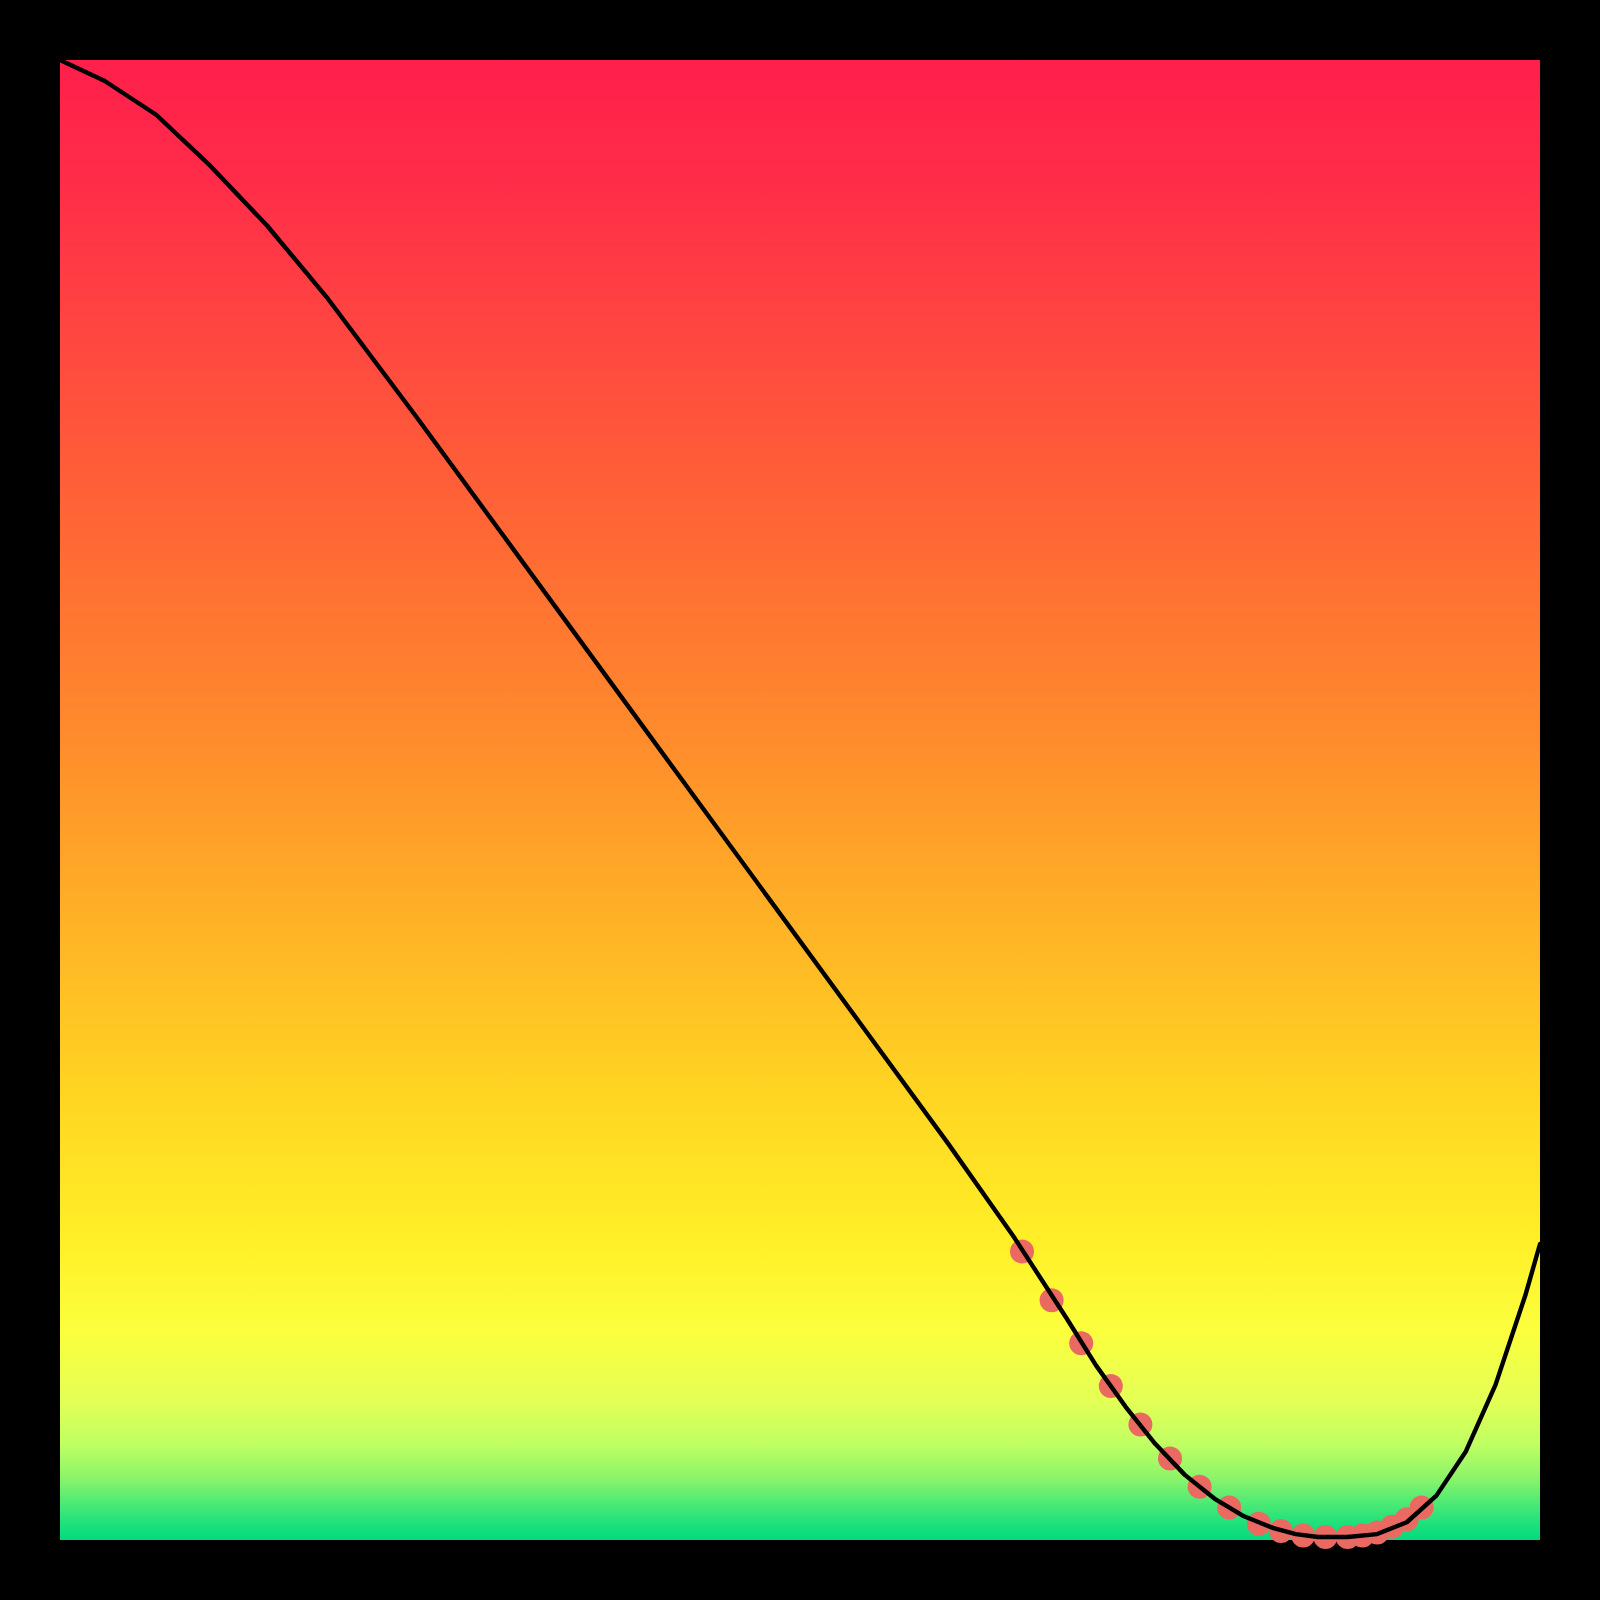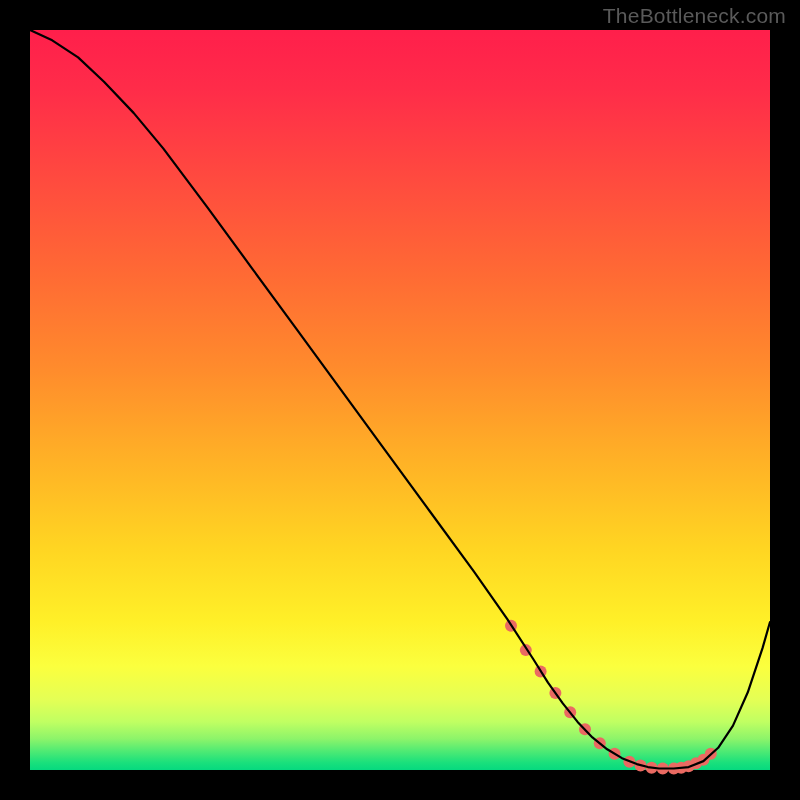--- a/index.html
+++ b/index.html
@@ -33,21 +33,20 @@
     top: 0;
     width: 800px;
     height: 800px;
     display: block;
   }
 </style>
 </head>
 <body>
 
 <div class="stage">
-  <div class="watermark">TheBottleneck.com</div>
 
   <svg class="plot" viewBox="0 0 800 800">
     <defs>
       <linearGradient id="bg-grad" x1="0" y1="0" x2="0" y2="1">
           <stop offset="0%" stop-color="#ff1f4b"></stop>
           <stop offset="8%" stop-color="#ff2c49"></stop>
           <stop offset="20%" stop-color="#ff4a3f"></stop>
           <stop offset="33%" stop-color="#ff6a34"></stop>
           <stop offset="46%" stop-color="#ff8c2c"></stop>
           <stop offset="57.99999999999999%" stop-color="#ffb126"></stop>

